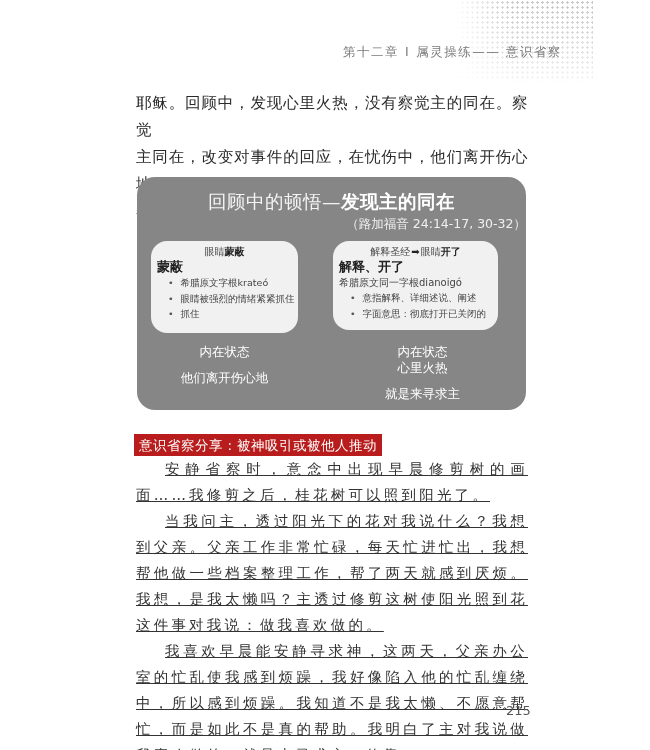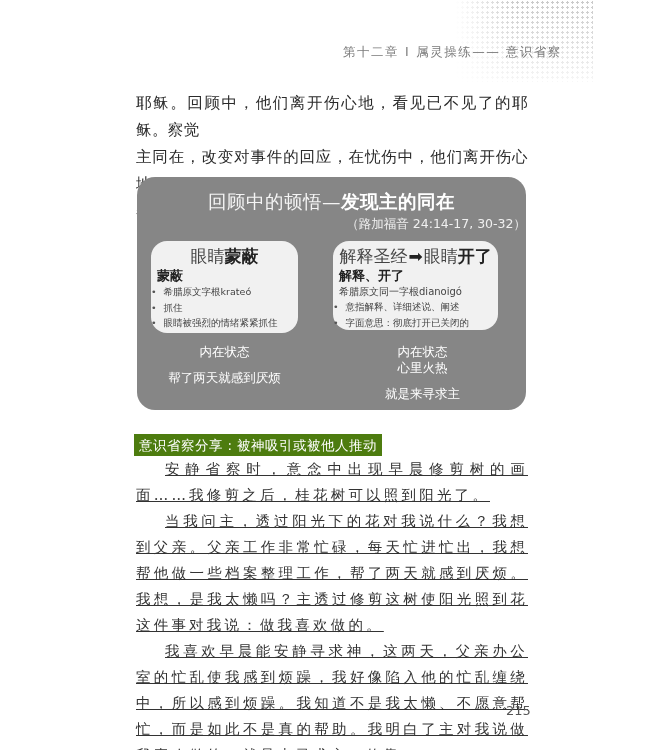--- a/index.html
+++ b/index.html
@@ -41,97 +41,97 @@
   .diag-title b { font-weight: bold; color: #ffffff; }
   .diag-sub {
     position: absolute; left: 0; right: 0; top: 39px; text-align: right; color: #f0f0f0;
     font-size: 12.5px; white-space: nowrap;
   }
   .card {
     position: absolute; background: #f1f1f1; border-radius: 16px; color: #333;
   }
   .card-left { left: 14px; top: 64px; width: 147px; height: 92px; }
   .card-right { left: 196px; top: 64px; width: 165px; height: 89px; }
-  .card-head { text-align: center; font-size: 17px; margin-top: 4px; color: #444; white-space: nowrap; }
+  .card-head { text-align: center; font-size: 10px; margin-top: 4px; color: #444; white-space: nowrap; }
   .card-head b { font-weight: bold; color: #222; }
   .card-term { font-size: 13px; font-weight: bold; color: #222; margin-left: 6px; line-height: 16px; white-space: nowrap; }
   .card-note { font-size: 10px; color: #444; margin-left: 6px; line-height: 15px; white-space: nowrap; }
-  .card ul { margin: 0; padding: 0 0 0 0; list-style: none; }
+  .card ul { margin: 0; padding: 0 0 0 17px; list-style: none; }
   .card li { font-size: 9.5px; color: #444; line-height: 15.5px; white-space: nowrap; }
   .card li::before { content: "•"; margin-right: 7px; color: #555; }
   .state {
     position: absolute; text-align: center; color: #ffffff; font-size: 12.5px; line-height: 16px;
     white-space: nowrap;
   }
   .state-left { left: 0; width: 175px; top: 167px; }
   .state-right { left: 196px; width: 179px; top: 167px; }
   .state .gap { height: 10px; }
 
   .share-head {
     position: absolute; left: 134px; top: 434px; height: 22px; padding: 0 5px;
-    background: #4d7c0f; color: #ffffff; font-size: 13.5px; line-height: 22px; letter-spacing: 0.5px;
+    background: #b91c1c; color: #ffffff; font-size: 13.5px; line-height: 22px; letter-spacing: 0.5px;
     white-space: nowrap;
   }
   .story { top: 456px; letter-spacing: 3.2px; font-family: "DejaVu Serif", "Liberation Serif", serif; font-size: 14.5px; line-height: 26px; color: #333; }
   .story p { margin: 0; text-decoration: underline; }
   .story p.indent { text-indent: 2em; }
   .page-num {
     position: absolute; left: 506px; top: 703px; font-size: 13px; color: #555;
   }
 </style>
 </head>
 <body>
 
 <div class="dots"></div>
 <div class="dots-fade"></div>
 
 <div class="running-head">
   <span>第十二章</span><span class="sep">I</span><span>属灵操练—— 意识省察</span>
 </div>
 
 <div class="body-text intro">
-  <p>耶稣。回顾中，他们离开伤心地，看见已不见了的耶稣。察觉</p>
+  <p>耶稣。回顾中，发现心里火热，没有察觉主的同在。察觉</p>
   <p>主同在，改变对事件的回应，在忧伤中，他们离开伤心地。</p>
   <p>察觉主的同在后，他们转身，返回耶路撒冷。</p>
 </div>
 
 <div class="diagram">
   <div class="diag-title">
     <span>回顾中的顿悟—</span><b>发现主的同在</b>
   </div>
   <div class="diag-sub">（路加福音 24:14-17, 30-32）</div>
 
   <div class="card card-left">
     <div class="card-head">
       <span>眼睛</span><b>蒙蔽</b>
     </div>
     <div class="card-term">蒙蔽</div>
     <ul>
       <li>希腊原文字根krateó</li>
+      <li>眼睛被强烈的情绪紧紧抓住</li>
       <li>抓住</li>
-      <li>眼睛被强烈的情绪紧紧抓住</li>
     </ul>
   </div>
 
   <div class="card card-right">
     <div class="card-head">
       <b style="font-weight:normal;color:#444">解释圣经</b><span style="color:#222;margin:0 1px">➡</span><span>眼睛</span><b>开了</b>
     </div>
     <div class="card-term">解释、开了</div>
     <div class="card-note">希腊原文同一字根dianoigó</div>
     <ul>
       <li>意指解释、详细述说、阐述</li>
       <li>字面意思：彻底打开已关闭的</li>
     </ul>
   </div>
 
   <div class="state state-left">
     <div>内在状态</div>
     <div class="gap"></div>
-    <div>帮了两天就感到厌烦</div>
+    <div>他们离开伤心地</div>
   </div>
   <div class="state state-right">
     <div>内在状态</div>
     <div>心里火热</div>
     <div class="gap"></div>
     <div>就是来寻求主</div>
   </div>
 </div>
 
 <div class="share-head">意识省察分享：被神吸引或被他人推动</div>

